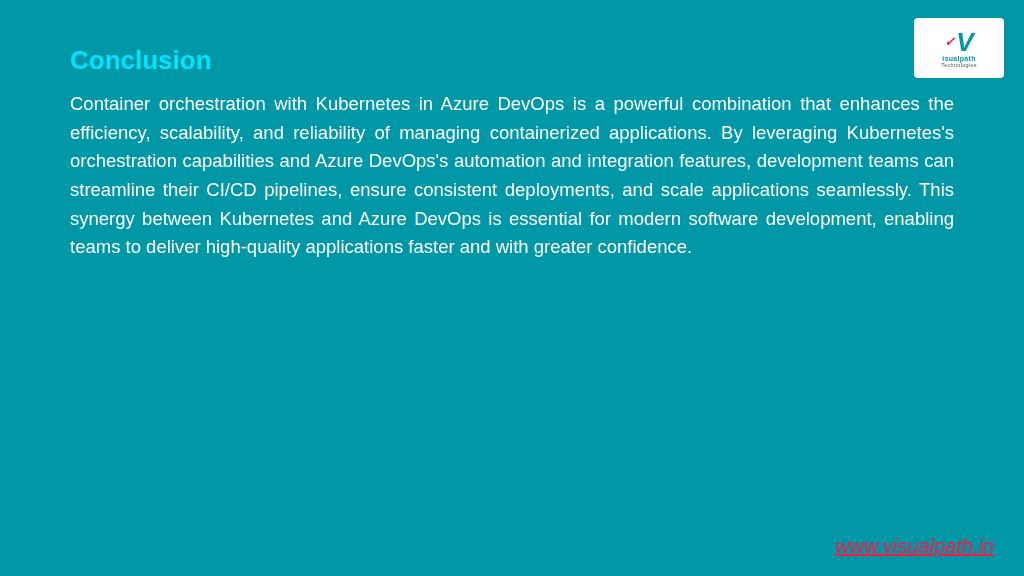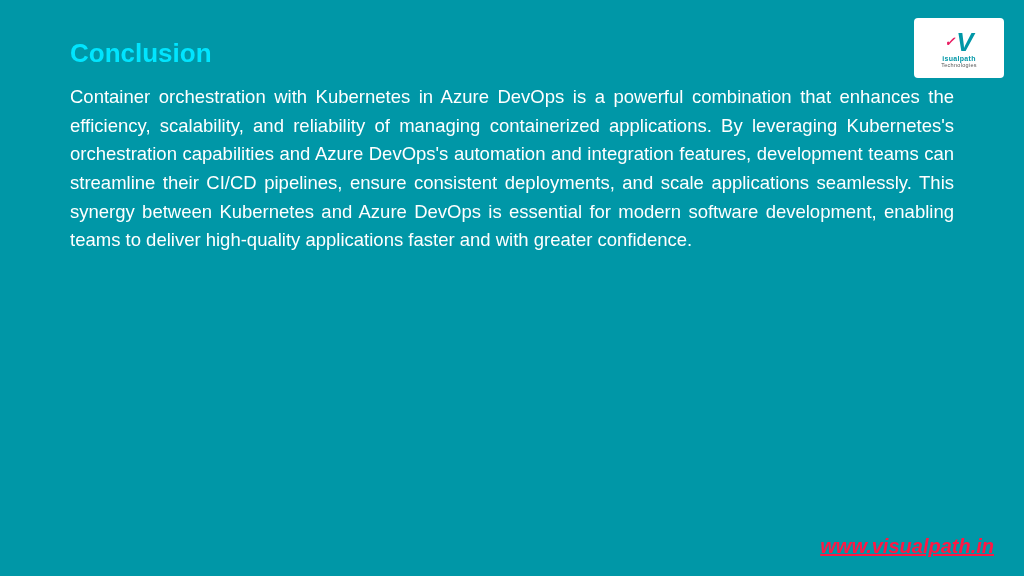--- a/index.html
+++ b/index.html
@@ -46,38 +46,38 @@
       align-items: center;
       justify-content: center;
       flex-direction: column;
     }
 
     .conclusion-title {
       color: #00e5ff;
       font-size: 26px;
       font-weight: bold;
       margin-bottom: 14px;
-      margin-top: 8px;
+      margin-top: 15px;
     }
 
     .conclusion-body {
       color: #ffffff;
       font-size: 18.5px;
       line-height: 1.55;
       text-align: justify;
       flex: 1;
     }
 
     .website-link {
       position: absolute;
       bottom: 18px;
       right: 30px;
       color: #ff1744;
       font-size: 20px;
-      font-weight: bold;
+      font-weight: normal;
       font-style: italic;
       text-decoration: underline;
     }
   </style>
 </head>
 <body>
 
 <div class="slide-container">
 
   <div class="logo-area">

